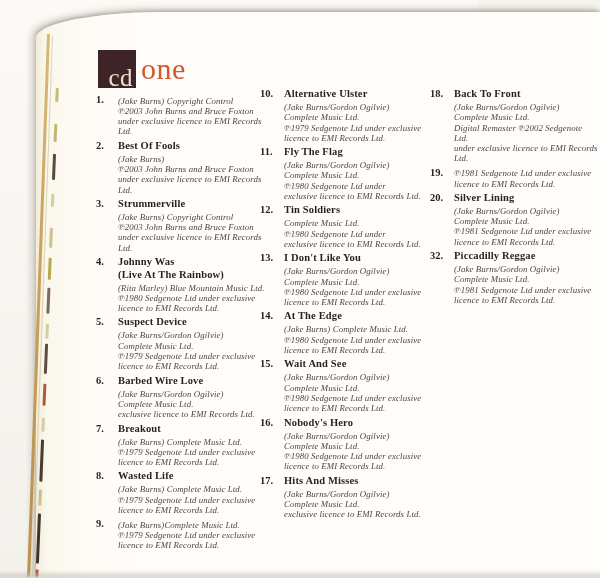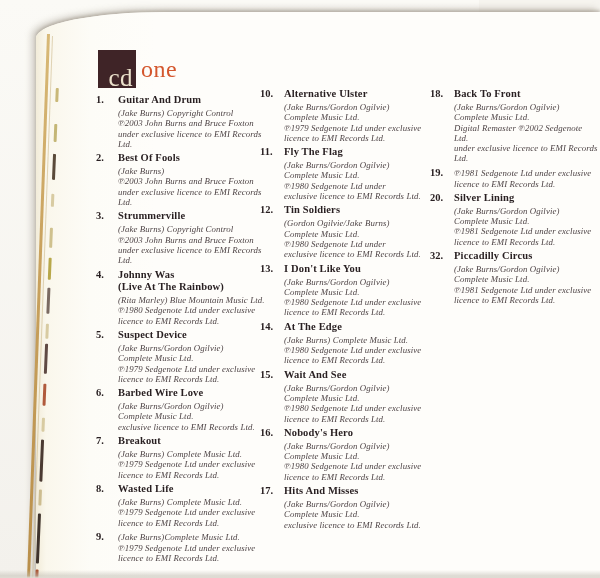--- a/index.html
+++ b/index.html
@@ -29,21 +29,21 @@
   .edge-marks{position:absolute;left:58px;top:36px;width:3px;height:540px;
     transform:rotate(2.4deg);transform-origin:top center;}
   .edge-marks .mark{position:absolute;left:0;width:3px;border-radius:1px;}
   
   .header{position:absolute;left:98px;top:50px;height:40px;}
   .badge{position:absolute;left:0;top:0;width:38px;height:38px;background:var(--badge-bg);
     display:flex;align-items:flex-end;justify-content:flex-end;box-sizing:border-box;padding:0 3px 0 0;}
   .badge-label{color:var(--badge-text);font-size:25px;line-height:25px;letter-spacing:.5px;
     position:relative;bottom:-2px;}
   .header-title{position:absolute;left:43px;top:2px;color:var(--orange);
-    font-size:24px;line-height:34px;letter-spacing:.5px;}
+    font-size:30px;line-height:34px;letter-spacing:.5px;}
   
   .col{position:absolute;}
   .col-1{left:96px;top:94px;width:172px;}
   .col-2{left:260px;top:88px;width:172px;}
   .col-3{left:430px;top:88px;width:168px;}
   .track{display:flex;margin-bottom:3px;}
   .tnum{flex:0 0 24px;font-weight:700;font-size:10.5px;line-height:12.5px;color:var(--title-color);}
   .col-1 .tnum{flex-basis:22px;}
   .tbody{flex:1;}
   .title-line{font-weight:700;font-size:10.5px;line-height:12.5px;color:var(--title-color);letter-spacing:.15px;}
@@ -83,21 +83,20 @@
     <div class="badge">
       <span class="badge-label">cd</span>
     </div>
     <span class="header-title">one</span>
   </div>
 
   <div class="col col-1">
   <div class="track">
     <span class="tnum">1.</span>
     <span class="tbody">
-      <span class="ttitle"><div class="title-line">Guitar And Drum</div></span>
       <span class="tcredits">
             <div class="credit-line">(Jake Burns) Copyright Control</div>
             <div class="credit-line">℗2003 John Burns and Bruce Foxton</div>
             <div class="credit-line">under exclusive licence to EMI Records Ltd.</div>
           </span>
     </span>
   </div>
 
   <div class="track">
     <span class="tnum">2.</span>
@@ -220,21 +219,20 @@
             <div class="credit-line">exclusive licence to EMI Records Ltd.</div>
           </span>
     </span>
   </div>
 
   <div class="track">
     <span class="tnum">12.</span>
     <span class="tbody">
       <span class="ttitle"><div class="title-line">Tin Soldiers</div></span>
       <span class="tcredits">
-            <div class="credit-line">(Gordon Ogilvie/Jake Burns)</div>
             <div class="credit-line">Complete Music Ltd.</div>
             <div class="credit-line">℗1980 Sedgenote Ltd under</div>
             <div class="credit-line">exclusive licence to EMI Records Ltd.</div>
           </span>
     </span>
   </div>
 
   <div class="track">
     <span class="tnum">13.</span>
     <span class="tbody">
@@ -331,21 +329,21 @@
             <div class="credit-line">Complete Music Ltd.</div>
             <div class="credit-line">℗1981 Sedgenote Ltd under exclusive</div>
             <div class="credit-line">licence to EMI Records Ltd.</div>
           </span>
     </span>
   </div>
 
   <div class="track">
     <span class="tnum">32.</span>
     <span class="tbody">
-      <span class="ttitle"><div class="title-line">Piccadilly Circus</div></span>
+      <span class="ttitle"><div class="title-line">Piccadilly Reggae</div></span>
       <span class="tcredits">
             <div class="credit-line">(Jake Burns/Gordon Ogilvie)</div>
             <div class="credit-line">Complete Music Ltd.</div>
             <div class="credit-line">℗1981 Sedgenote Ltd under exclusive</div>
             <div class="credit-line">licence to EMI Records Ltd.</div>
           </span>
     </span>
   </div>
 </div>
 

